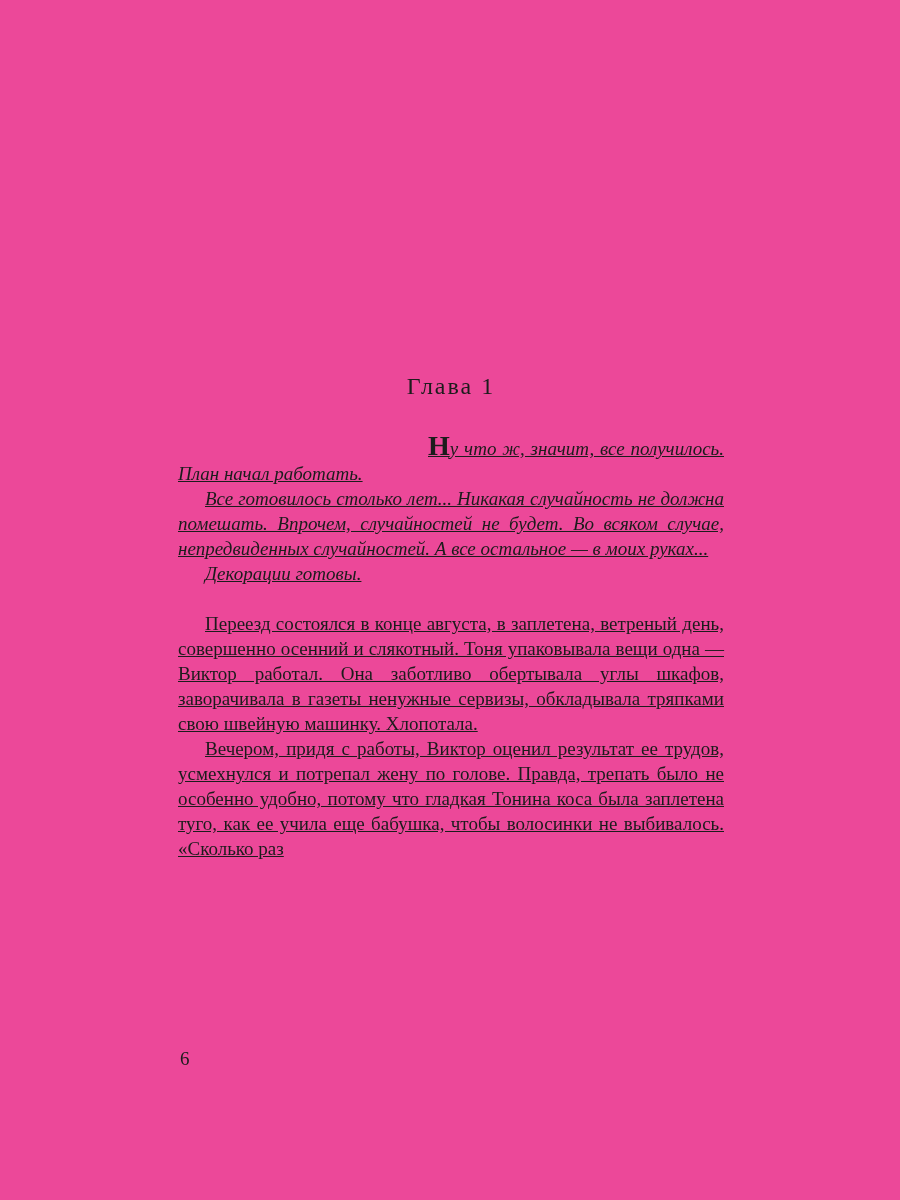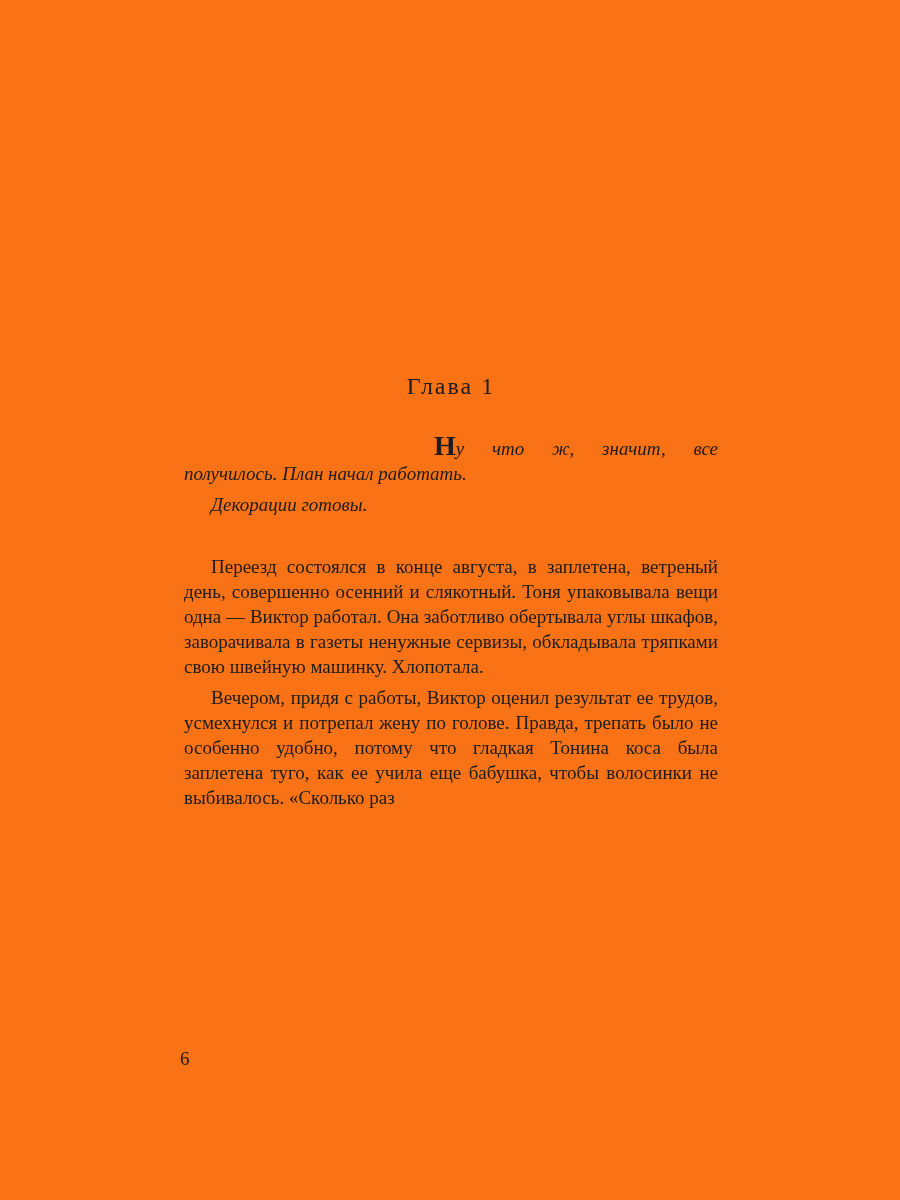--- a/index.html
+++ b/index.html
@@ -11,44 +11,45 @@
     width: 900px;
     height: 1200px;
     font-family: "Liberation Serif", serif;
     color: #1c1c1c;
     -webkit-font-smoothing: antialiased;
   }
   .page {
     position: relative;
     width: 900px;
     height: 1200px;
-    background: #f97316;
+    background: #ec4899;
     overflow: hidden;
   }
   .text-column {
     position: absolute;
     left: 178px;
     top: 372px;
     width: 546px;
   }
   .chapter-title {
     font-size: 24px;
     font-weight: normal;
     text-align: center;
     letter-spacing: 2px;
     margin: 0 0 33px 0;
     line-height: 28px;
   }
   p.para {
-    margin: 6px;
+    margin: 0;
     font-size: 19px;
     line-height: 25px;
     text-align: justify;
     text-indent: 27px;
     hyphens: auto;
+    text-decoration: underline;
     -webkit-hyphens: auto;
   }
   .intro p.para {
     font-style: italic;
   }
   p.first-para {
     text-indent: 250px;
   }
   .initial {
     font-size: 28px;
@@ -71,20 +72,21 @@
 <body>
 
 <div class="page">
   <div class="text-column">
 
     <h1 class="chapter-title">Глава 1</h1>
 
     <div class="intro">
       <p class="para first-para"><span class="initial">Н</span><span>у что ж, значит, все получилось. План начал работать.</span></p>
 
+      <p class="para">Все готовилось столько лет... Никакая случайность не должна помешать. Впрочем, случайностей не будет. Во всяком случае, непредвиденных случайностей. А все остальное — в моих руках...</p>
 
 
       <p class="para">Декорации готовы.</p>
 
     </div>
 
     <div class="section-gap"></div>
 
     <div class="main-text">
       <p class="para">Переезд состоялся в конце августа, в заплетена, ветреный день, совершенно осенний и слякотный. Тоня упаковывала вещи одна — Виктор работал. Она заботливо обертывала углы шкафов, заворачивала в газеты ненужные сервизы, обкладывала тряпками свою швейную машинку. Хлопотала.</p>

